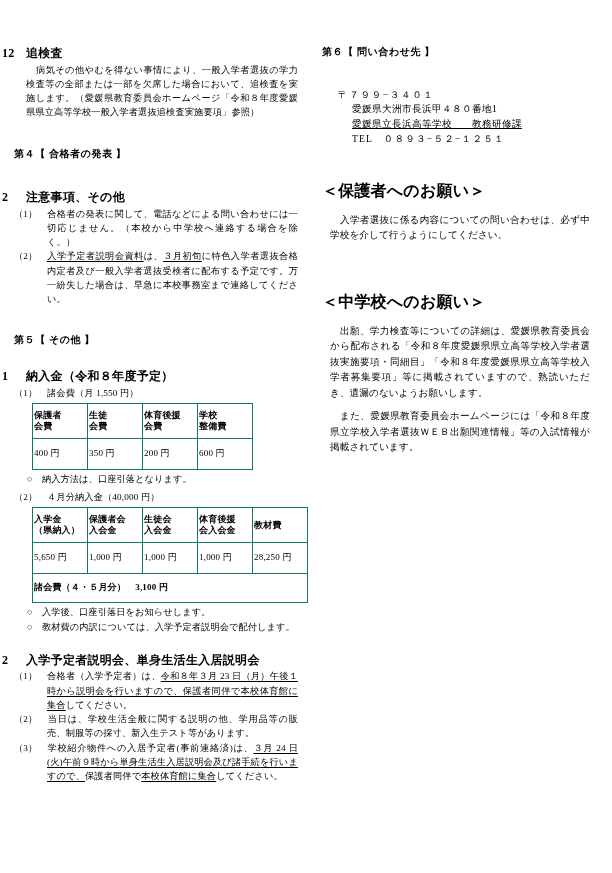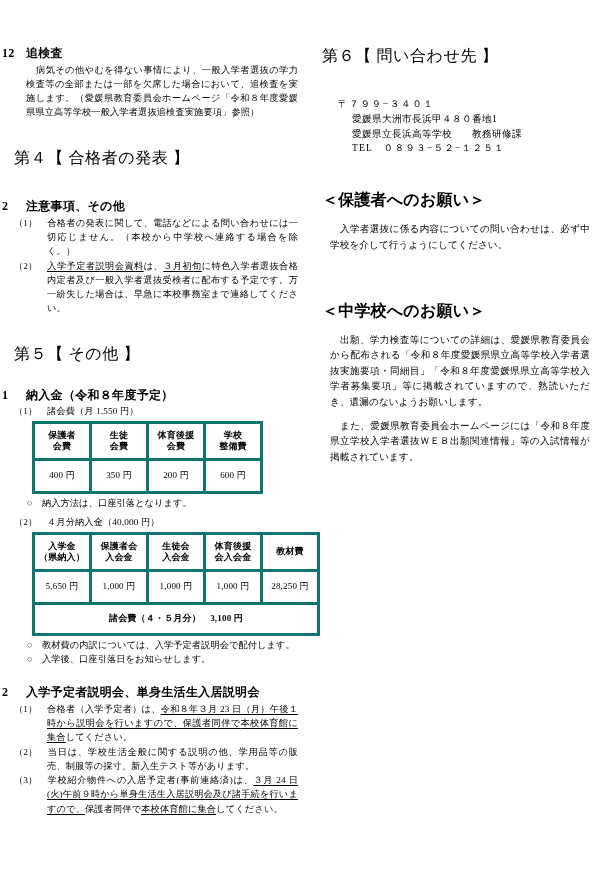--- a/index.html
+++ b/index.html
@@ -32,22 +32,22 @@
     width: 292px;
     padding-right: 8px;
   }
   .col-right {
     width: 292px;
     padding-left: 16px;
   }
 
   
   .sec-head {
-    font-weight: normal;
-    font-size: 16px;
+    font-weight: bold;
+    font-size: 10px;
     letter-spacing: 0.6px;
     margin: 0 0 4px 0;
   }
   .block-gap-lg { height: 24px; }
   .block-gap-md { height: 15px; }
   .block-gap-sm { height: 8px; }
   .block-gap-xs { height: 4px; }
 
   
   .item {
@@ -99,22 +99,21 @@
     text-underline-offset: 1.5px;
   }
 
   
   .tbl-wrap { padding-left: 18px; margin: 3px 0 2px 0; }
   table.fee {
     border-collapse: collapse;
     table-layout: fixed;
   }
   table.fee td {
-    border: 3px solid #0f766e;
-    text-align: center;
+    border: 1px solid #0f766e;
     vertical-align: middle;
     font-size: 9px;
     letter-spacing: 0.2px;
     padding: 2px 1px;
   }
   table.fee td.hd {
     height: 30px;
     font-weight: bold;
     line-height: 1.25;
   }
@@ -137,21 +136,21 @@
     margin: 0 0 2px 0;
     letter-spacing: 0.2px;
   }
   .addr {
     margin: 0;
     letter-spacing: 0.2px;
     font-size: 9.6px;
   }
   .addr-zip { padding-left: 16px; letter-spacing: 1.6px; }
   .addr-l1 { padding-left: 30px; letter-spacing: 0.4px; }
-  .addr-l2 { padding-left: 30px; letter-spacing: 0.4px; }
+  .addr-l2 { padding-left: 30px; letter-spacing: 0.4px; text-decoration: underline; }
   .addr-l3 { padding-left: 30px; letter-spacing: 1.2px; }
   .rpara {
     margin: 8px;
     text-indent: 10px;
     text-align: justify;
     text-justify: inter-ideograph;
     letter-spacing: 0.1px;
     font-size: 9.6px;
     line-height: 1.62;
   }
@@ -235,22 +234,22 @@
             <td class="val">1,000 円</td>
             <td class="val">28,250 円</td>
           </tr>
           <tr>
             <td class="span" colspan="5">諸会費（４・５月分）　3,100 円</td>
           </tr>
         </tbody>
           </table>
       </div>
 
+      <p class="circ-item">○　入学後、口座引落日をお知らせします。</p>
       <p class="circ-item">○　教材費の内訳については、入学予定者説明会で配付します。</p>
-      <p class="circ-item">○　入学後、口座引落日をお知らせします。</p>
     </div>
 
     <div class="block-gap-md"></div>
 
     <div class="item">
       <p class="item-title"><span class="num">2</span><span>入学予定者説明会、単身生活生入居説明会</span></p>
       <p class="para-hang"><span class="lbl">（1）</span><span>合格者（入学予定者）は、</span><u>令和８年３月 23 日（月）午後１時から説明会を行いますので、保護者同伴で</u><u>本校体育館に集合</u><span>してください。</span></p>
       <p class="para-hang"><span class="lbl">（2）</span><span>当日は、学校生活全般に関する説明の他、学用品等の販売、制服等の採寸、新入生テスト等があります。</span></p>
       <p class="para-hang"><span class="lbl">（3）</span><span>学校紹介物件への入居予定者(事前連絡済)は、</span><u>３月 24 日(火)午前９時から</u><u>単身生活生入居説明会及び諸手続を行いますので、</u><span>保護者同伴で</span><u>本校体育館に集合</u><span>してください。</span></p>
     </div>

